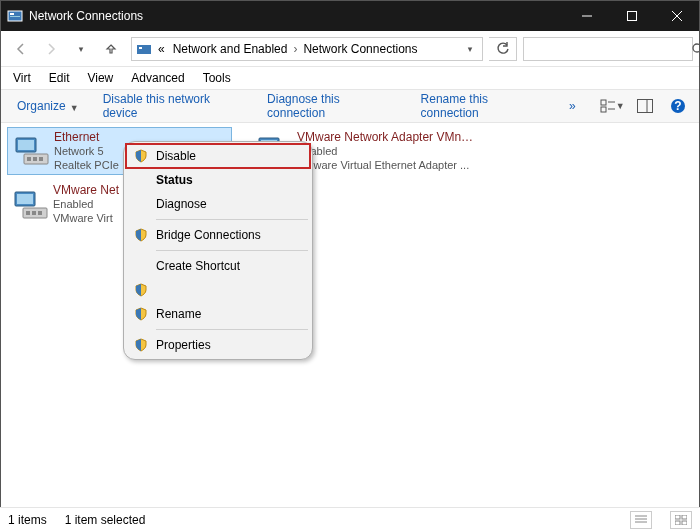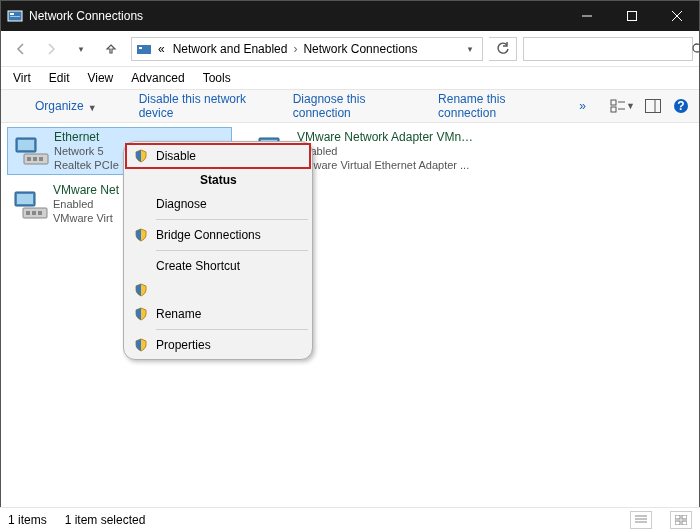--- a/index.html
+++ b/index.html
@@ -25,33 +25,33 @@
 .searchbox { width: 170px; height: 24px; border: 1px solid #ccc; display: flex; align-items: center; }
 .searchbox input { flex: 1; border: none; outline: none; padding: 0 6px; font-size: 12px; }
 .searchbox .sic { width: 26px; display: flex; justify-content: center; color: #555; }
 
 
 .menubar { height: 22px; display: flex; align-items: center; padding: 0 4px; gap: 2px; }
 .menubar .mitem { padding: 2px 8px; }
 
 
 .cmdbar { height: 34px; background: #f7f7f7; border-top: 1px solid #e5e5e5; border-bottom: 1px solid #e5e5e5; display: flex; align-items: center; padding: 0 8px; gap: 8px; }
-.cmdbar .cbtn { padding: 4px 8px; color: #1a5fb4; display: flex; align-items: flex-end; gap: 4px; margin-left: 18px; }
+.cmdbar .cbtn { padding: 4px 8px; color: #1a5fb4; display: flex; align-items: flex-end; gap: 4px; }
 .cmdbar .spacer { flex: 1; }
 .cmdbar .ricon { width: 26px; height: 24px; display: flex; align-items: center; justify-content: center; color: #555; }
 .cmdbar .help { color: #0c5fc0; }
 .chev-small { font-size: 9px; color: #555; }
 
 
 .content { position: relative; height: 380px; padding: 8px; }
 .adapter { position: absolute; width: 225px; height: 48px; display: flex; align-items: center; padding: 2px; }
 .adapter.selected { background: #cde8ff; border: 1px solid #7bb5e0; }
 .adapter .aicon { width: 44px; height: 40px; display: flex; align-items: center; justify-content: center; }
 .adapter .atext { flex: 1; overflow: hidden; line-height: 14px; }
-.adapter .aname { color: #14532d; white-space: nowrap; overflow: hidden; text-overflow: ellipsis; }
+.adapter .aname { color: #7f1d1d; white-space: nowrap; overflow: hidden; text-overflow: ellipsis; }
 .adapter .astatus { color: #555; font-size: 11px; white-space: nowrap; overflow: hidden; text-overflow: ellipsis; }
 .adapter .adevice { color: #555; font-size: 11px; white-space: nowrap; overflow: hidden; text-overflow: ellipsis; }
 
 
 .ctxmenu { position: absolute; width: 190px; background: #f2f2f2; border: 1px solid #b0b0b0; box-shadow: 2px 2px 4px rgba(0,0,0,0.25); padding: 2px; }
 .ctxmenu .row { height: 24px; display: flex; align-items: center; padding-left: 4px; }
 .ctxmenu .row .ricon { width: 22px; display: flex; justify-content: center; }
 .ctxmenu .row .rlabel { flex: 1; padding-left: 4px; }
 .ctxmenu .row.disabled .rlabel { color: #9a9a9a; }
 .ctxmenu .row.highlight { outline: 2px solid #c62828; outline-offset: -1px; }
@@ -252,21 +252,21 @@
       <span class="ricon">
           <svg class="shield" viewBox="0 0 14 14">
             <path d="M7 1 L12 3 L12 7 C12 10 9 12 7 13 C5 12 2 10 2 7 L2 3 Z" fill="#f5c542" stroke="#c08a10"></path>
             <path d="M7 1 L7 13 C5 12 2 10 2 7 L2 3 Z" fill="#3b78b5"></path>
           </svg>
         </span>
       <span class="rlabel">Disable</span>
     </div>
     <div class="row">
       <span class="ricon"></span>
-      <span class="rlabel" style="font-weight:bold;margin-left:44px;">Status</span>
+      <span class="rlabel" style="font-weight:bold;">Status</span>
     </div>
     <div class="row">
       <span class="ricon"></span>
       <span class="rlabel">Diagnose</span>
     </div>
     <div class="sep"></div>
     <div class="row">
       <span class="ricon">
           <svg class="shield" viewBox="0 0 14 14">
             <path d="M7 1 L12 3 L12 7 C12 10 9 12 7 13 C5 12 2 10 2 7 L2 3 Z" fill="#f5c542" stroke="#c08a10"></path>

